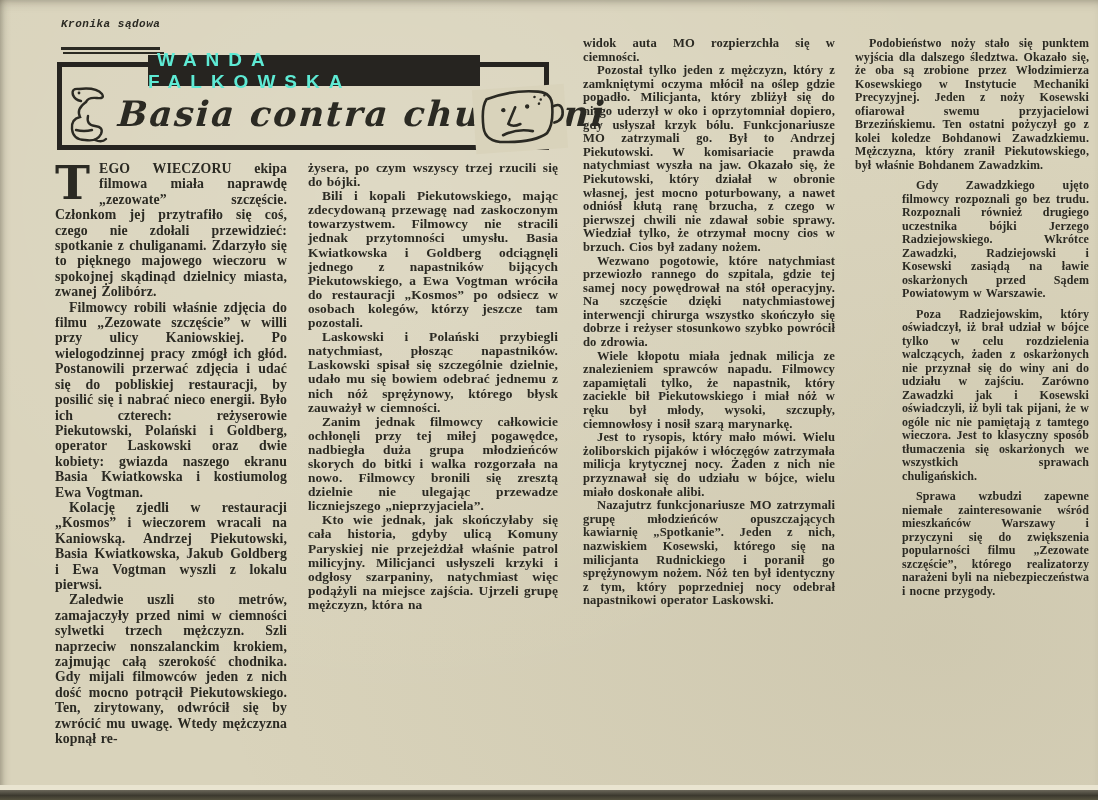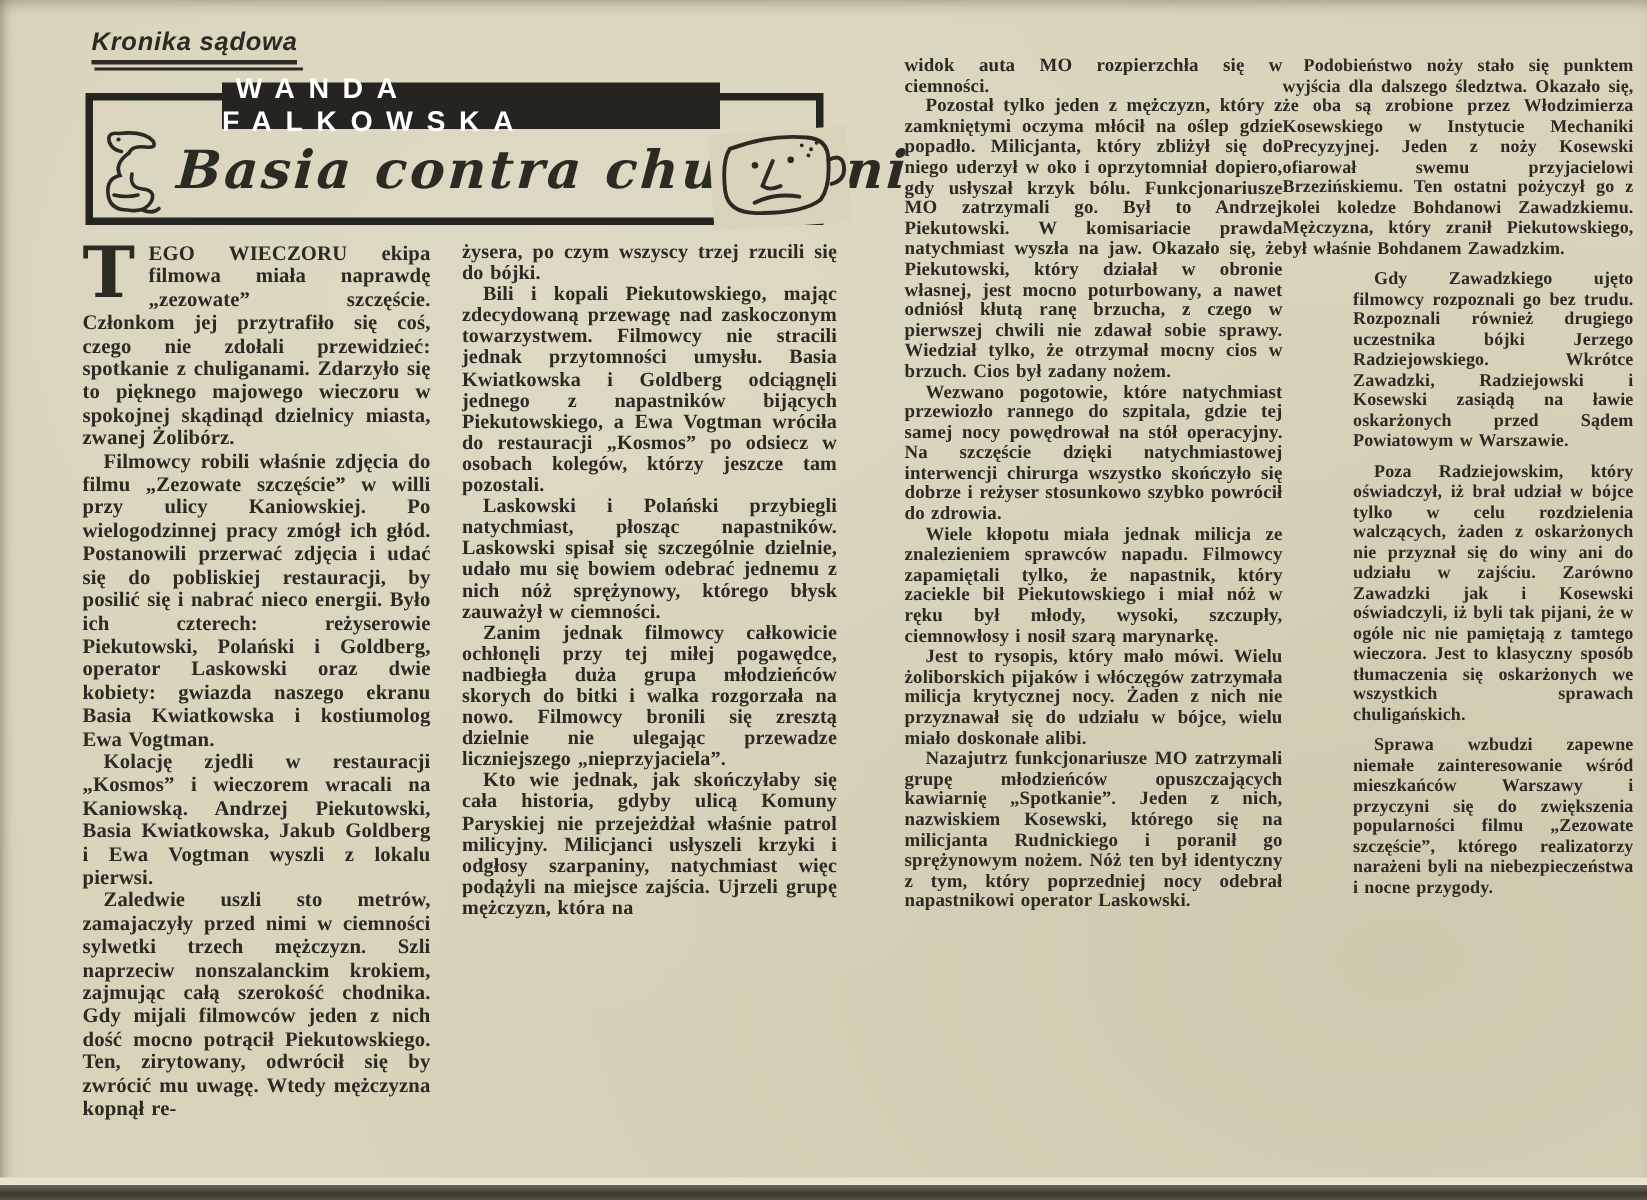--- a/index.html
+++ b/index.html
@@ -23,39 +23,39 @@
   }
 
   
   .scan-edge-light{position:absolute;left:0;right:0;bottom:10px;height:5px;background:#e9e4d0;}
   .scan-edge-dark{position:absolute;left:0;right:0;bottom:0;height:10px;
     background:linear-gradient(#6b675a,#3c392f 55%,#55523f);}
 
   
   .kicker{
     position:absolute;left:61px;top:18px;
-    font-family:Liberation Sans, sans-serif;
+    font-family:Liberation Mono, monospace;
     font-weight:bold;font-style:italic;
-    font-size:17px;letter-spacing:.5px;
-    padding-bottom:2px;
+    font-size:11px;letter-spacing:.5px;
+    padding-bottom:17px;
     border-bottom:3px solid var(--ink);
   }
   .kicker::after{
     content:"";position:absolute;left:2px;right:-4px;bottom:-7px;height:2px;background:var(--ink);
   }
 
   
   .title-box{
     position:absolute;left:57px;top:62px;width:492px;height:88px;
     border:5px solid var(--bar);
   }
   .author-banner{
     position:absolute;left:86px;top:-12px;width:332px;height:31px;
     background:var(--bar);
-    color:#ffffff;
+    color:#5eead4;
     font-family:"Liberation Sans", sans-serif;
     font-weight:bold;font-size:19px;letter-spacing:9px;
     display:flex;align-items:center;justify-content:center;
     text-indent:9px;
   }
   .article-title{
     position:absolute;left:56px;top:26px;
     font-family:"DejaVu Serif", serif;
     font-style:italic;font-weight:bold;
     font-size:35px;letter-spacing:2px;
@@ -69,21 +69,21 @@
   
   .column{
     position:absolute;
     text-align:justify;
     font-weight:bold;
     letter-spacing:.1px;
     word-spacing:1px;
   }
   .col-1{left:55px;top:161px;width:232px;font-size:13.8px;line-height:15.4px;}
   .col-2{left:308px;top:161px;width:250px;font-size:13.4px;line-height:14.1px;}
-  .col-3{left:603px;top:37px;width:252px;font-size:12.6px;line-height:13.6px;}
+  .col-3{left:583px;top:37px;width:252px;font-size:12.6px;line-height:13.6px;}
   .col-4{left:855px;top:37px;width:234px;font-size:12px;line-height:13.5px;}
   .column p{text-indent:14px;}
   .column p.noindent{text-indent:0;}
   .column p.gap{margin-top:7px;margin-left:47px;}
   .dropcap{
     float:left;
     font-size:47px;line-height:42px;
     font-weight:bold;
     padding:1px 9px 0 0;
     font-family:"DejaVu Serif", serif;

